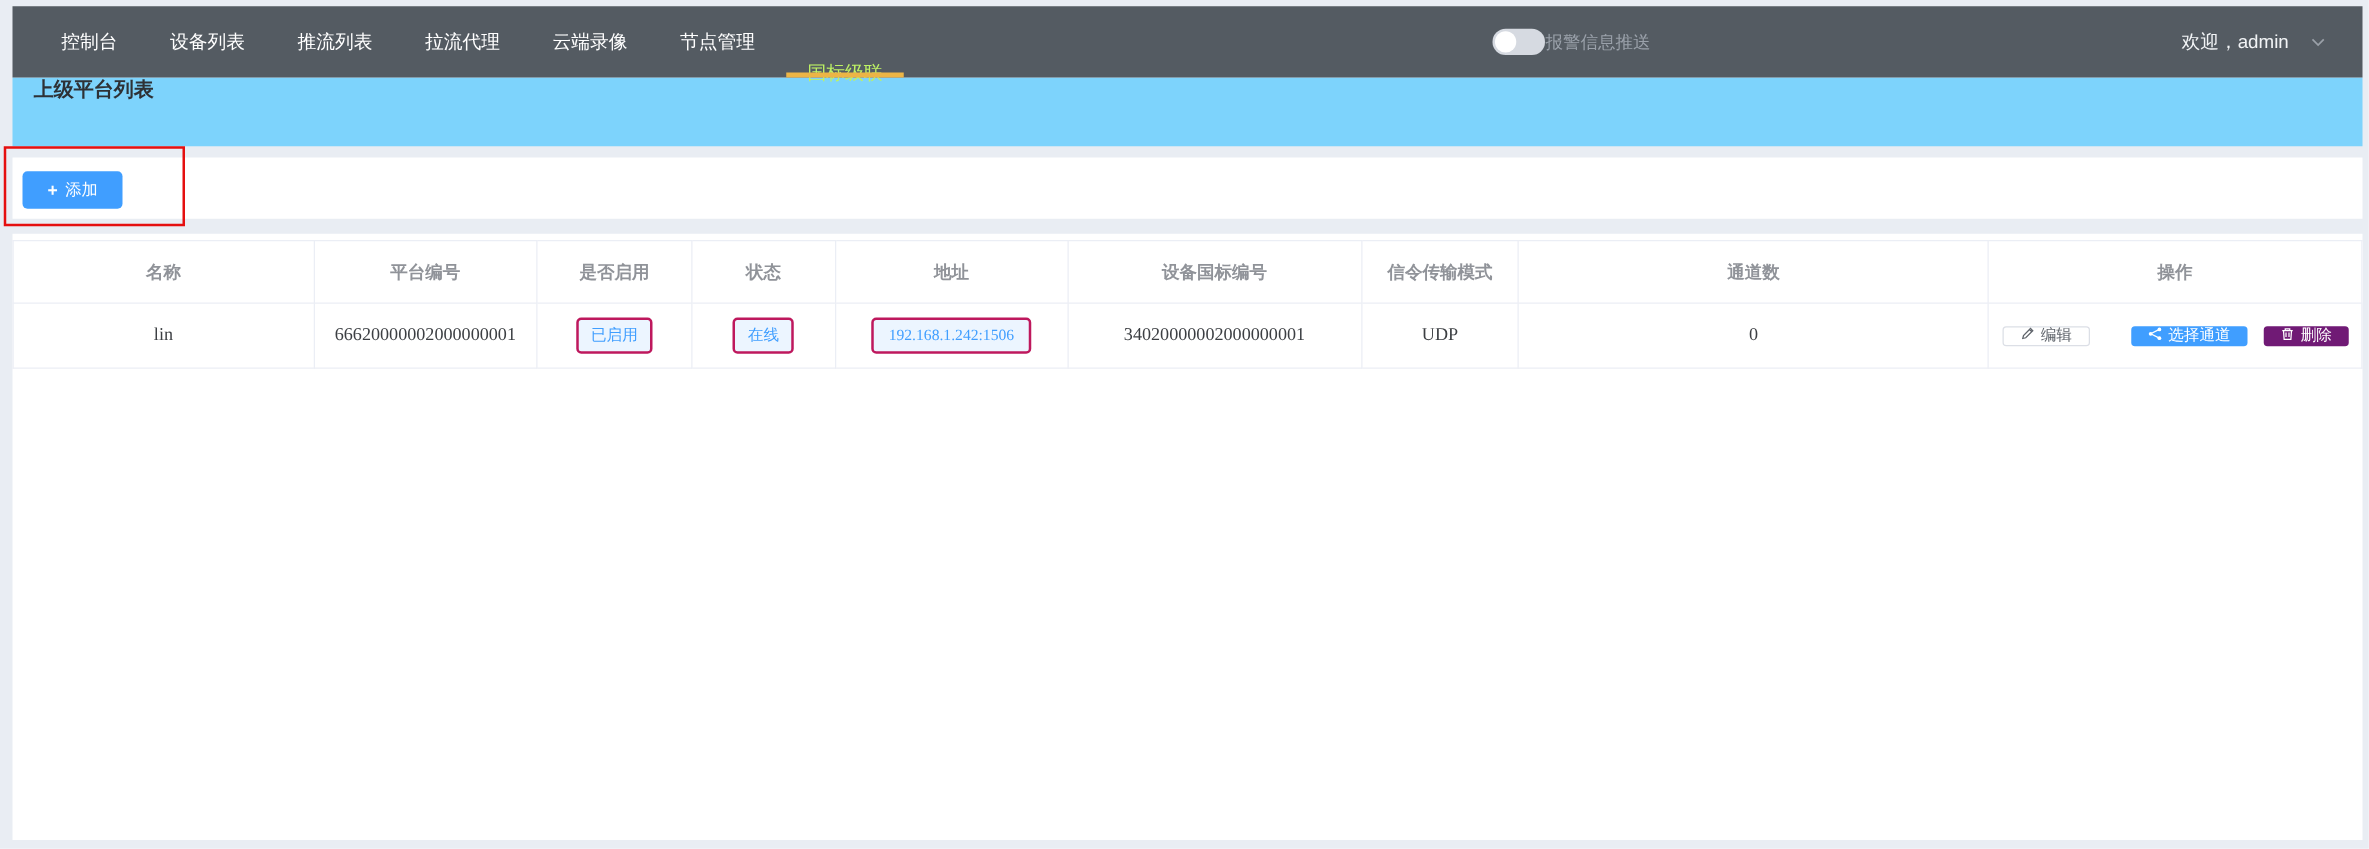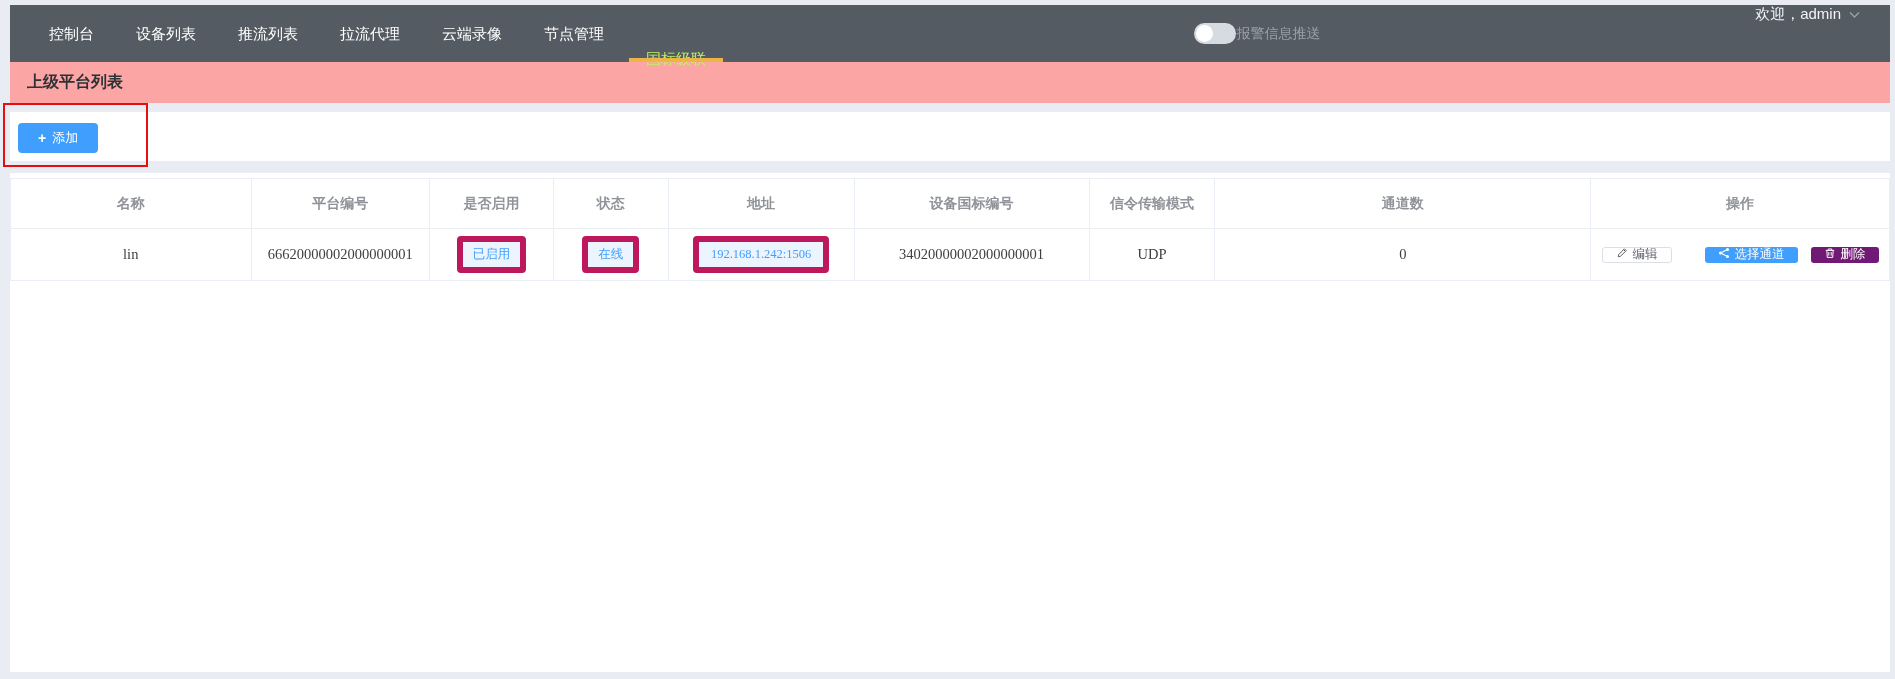--- a/index.html
+++ b/index.html
@@ -14,25 +14,25 @@
          padding-left:18px; flex:0 0 auto; }
   .nav-tab { position:relative; color:#ffffff; font-size:15px; line-height:57px;
              padding:0 21px; cursor:pointer; white-space:nowrap; }
   .nav-tab.active { color:#bef264;margin-top:25px; }
   .nav-tab.active::after { content:""; position:absolute; left:4px; right:4px; bottom:0;
              height:4px; background:#ecb546; }
   .alarm-group { position:absolute; left:63%; top:0; height:57px; display:flex; align-items:center; }
   .switch { width:42px; height:21px; border-radius:11px; background:#d6dae1; position:relative; cursor:pointer; }
   .switch .knob { position:absolute; left:2px; top:2px; width:17px; height:17px; border-radius:50%; background:#ffffff; }
   .alarm-label { color:#9aa1aa; font-size:14px; }
-  .welcome-group { margin-left:auto; display:flex; align-items:flex-start; gap:8px; padding-right:30px; cursor:pointer; }
+  .welcome-group { margin-left:auto; display:flex; align-items:center; gap:18px; padding-right:30px; cursor:pointer; }
   .welcome-text { color:#f2f4f6; font-size:15px; }
 
   
-  .title-card { height:41px; background:#fca5a5; display:flex; align-items:center;
+  .title-card { height:55px; background:#7dd3fc; display:flex; align-items:flex-start;
                 padding-left:17px; flex:0 0 auto; }
   .page-title { font-size:16px; font-weight:bold; color:#2e3135; }
 
   .gap-a { height:9px; flex:0 0 auto; }
   .gap-b { height:12px; flex:0 0 auto; }
 
   
   .toolbar-card { position:relative; height:49px; background:#ffffff; flex:0 0 auto; }
   .btn-add { position:absolute; left:8px; top:11px; height:30px; padding:0 20px;
              background:#409eff; color:#ffffff; font-size:13px; border:none; border-radius:4px;
@@ -41,21 +41,21 @@
   .annotation-box { position:absolute; left:-7px; top:-9px; width:145px; height:64px;
              border:2px solid #e50f0f; pointer-events:none; z-index:5; }
 
   
   .table-card { background:#ffffff; flex:1 1 auto; padding-top:5px; }
   table { width:100%; border-collapse:collapse; table-layout:fixed; }
   th, td { border:1px solid #ebeef5; text-align:center; vertical-align:middle; }
   th { height:50px; color:#909399; font-size:14px; font-weight:bold; background:#ffffff; }
   td { height:52px; color:#3c3f43; font-size:14.5px; font-family:"Liberation Serif", serif; }
   .tag { display:inline-block; padding:4px 10px; font-size:12.5px; border-radius:4px;
-         background:#ecf5ff; border:6px solid #be185d; color:#409eff;
+         background:#ecf5ff; border:2px solid #be185d; color:#409eff;
          font-family:"Liberation Sans", sans-serif; }
   .tag.addr { font-family:"Liberation Serif", serif; padding:5px 12px; }
   .actions { display:flex; align-items:center; justify-content:center; gap:13px;
              font-family:"Liberation Sans", sans-serif; }
   .btn { height:16px; border-radius:3px; font-size:12.5px; display:inline-flex;
          align-items:center; gap:5px; padding:0 13px; cursor:pointer; border:none; }
   .btn-edit { background:#ffffff; border:1px solid #dcdfe6; color:#5f646b; }
   .btn-select { background:#409eff; color:#ffffff;margin-left:20px; }
   .btn-delete { background:#701a75; color:#ffffff; }
   .icon-svg { display:inline-block; }

